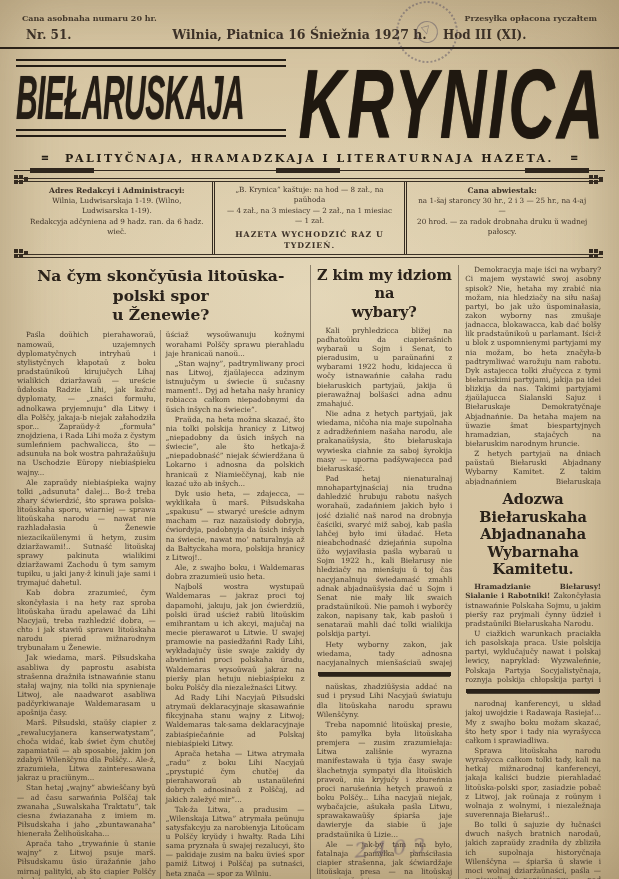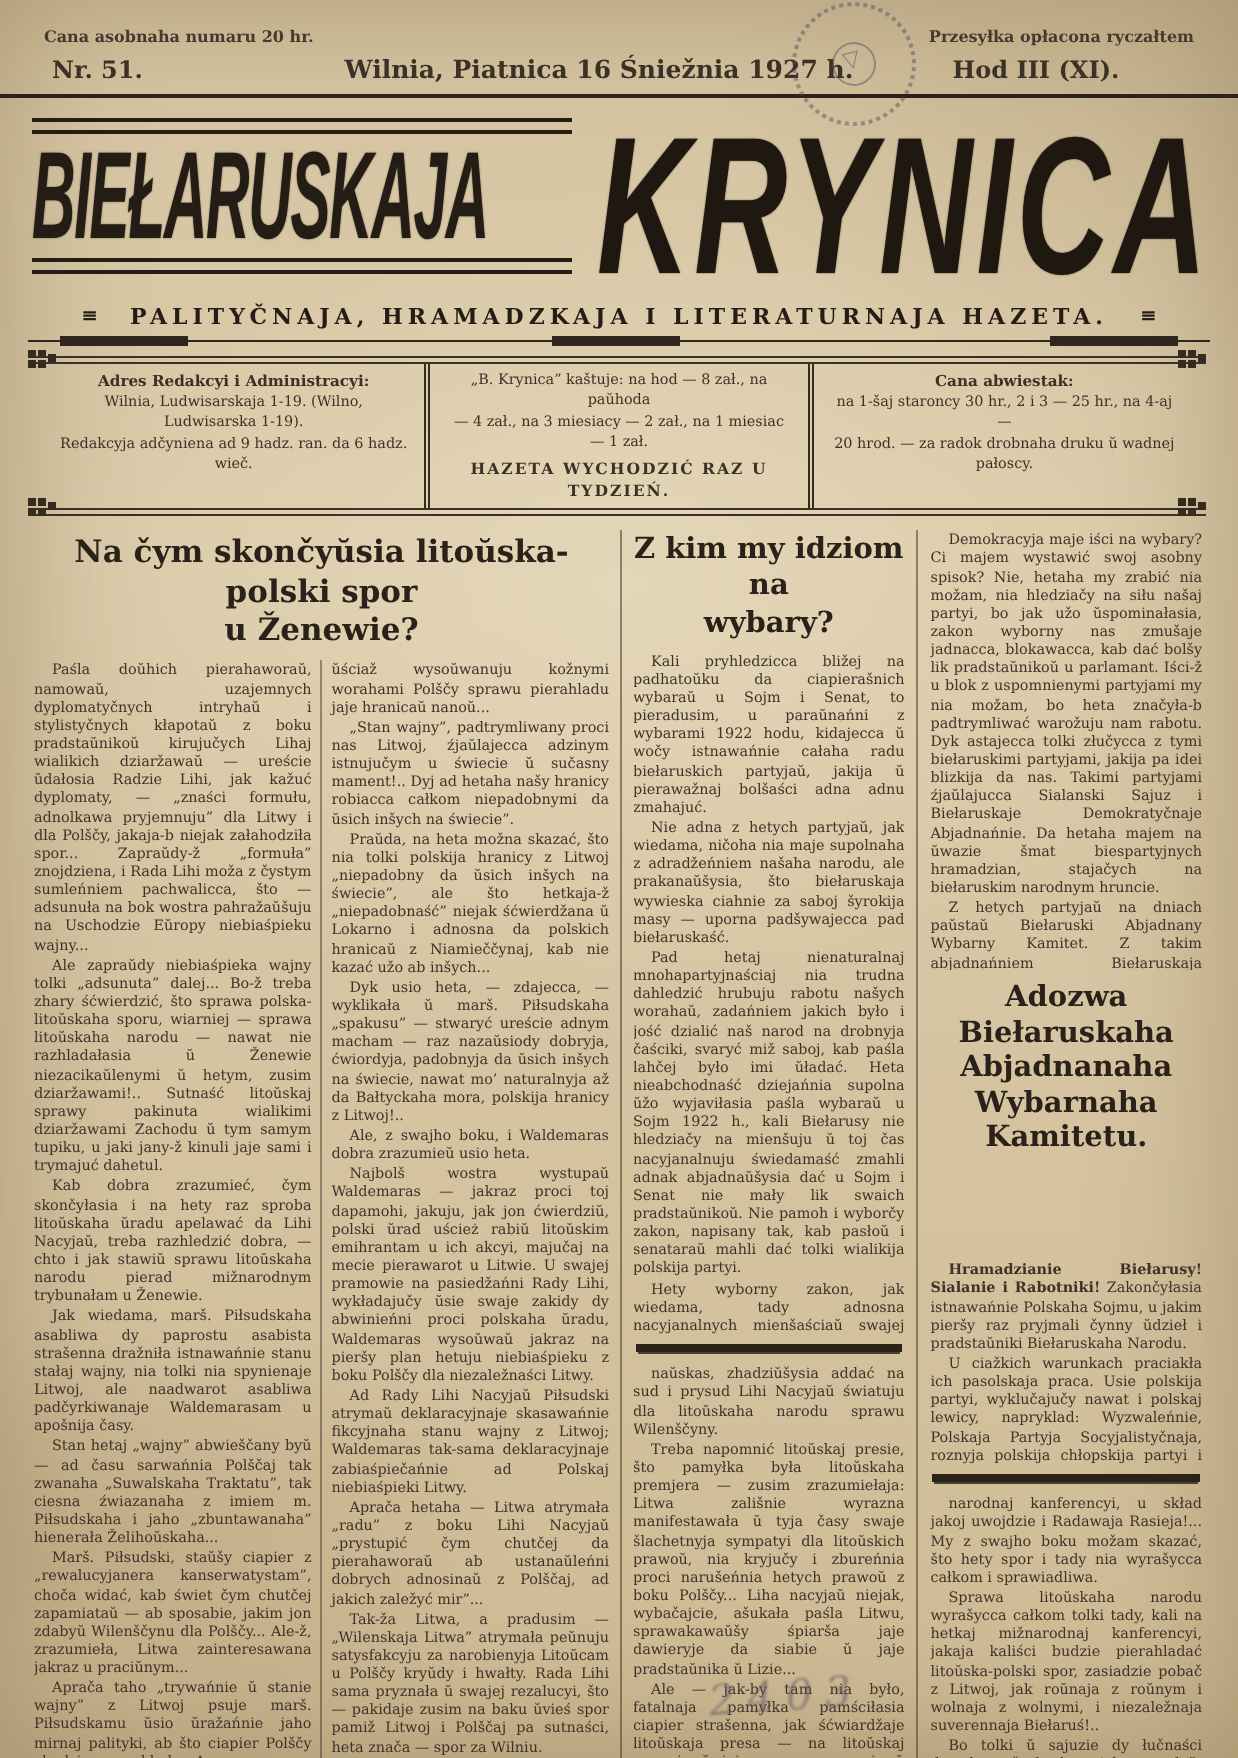--- a/index.html
+++ b/index.html
@@ -15,21 +15,21 @@
   }
   
   .toprow{display:flex;justify-content:space-between;padding:13px 22px 0 22px;font-size:8px;font-weight:bold;color:#453a2d;gap:24px;}
   .stampwrap{position:absolute;left:396px;top:1px;width:62px;height:62px;}
   .stamp{position:absolute;inset:0;border:2px dotted rgba(80,74,96,.45);border-radius:50%;transform:rotate(-14deg);}
   .stamp .inner{position:absolute;left:18px;top:18px;width:20px;height:20px;border:1px solid rgba(80,74,96,.45);border-radius:50%;}
   .stamp .glyph{position:absolute;left:24px;top:20px;font-size:11px;color:rgba(80,74,96,.5);}
   .daterow{display:flex;align-items:baseline;padding:4px 26px 5px 26px;border-bottom:2px solid #2b2219;}
   .issue{width:130px;font-weight:bold;font-size:12px;}
   .date{flex:1;text-align:center;font-weight:bold;font-size:12.5px;}
-  .year{width:150px;text-align:center;font-weight:bold;font-size:12px;}
+  .year{width:150px;text-align:left;font-weight:bold;font-size:12px;}
   
   .masthead{position:relative;height:101px;margin:0 14px;font-style:italic;}
   .mastleft{position:absolute;left:2px;top:10px;width:270px;}
   .dblrule{height:4px;border-top:2px solid #241d15;border-bottom:2px solid #241d15;}
   .t1{height:62px;overflow:visible;font-family:"Liberation Sans","DejaVu Sans",sans-serif;font-weight:bold;font-size:47px;line-height:62px;letter-spacing:-1px;color:#241d15;transform:scale(.64,1.32);transform-origin:left center;white-space:nowrap;text-shadow:0 0 1px rgba(36,29,21,.6);}
   .t2{position:absolute;right:0;top:6px;font-family:"Liberation Sans","DejaVu Sans",sans-serif;font-weight:bold;font-size:92px;line-height:92px;letter-spacing:3px;color:#1f1810;transform:scale(.70,1.06);transform-origin:right top;white-space:nowrap;text-shadow:0 0 1px rgba(31,24,16,.7);}
   
   .subtitle{margin:2px 14px 0;text-align:center;font-weight:bold;font-size:11px;letter-spacing:2.5px;color:#241d15;}
   .subtitle:before,.subtitle:after{content:"≡";font-size:10px;letter-spacing:0;position:relative;top:-1px;padding:0 16px;color:#241d15;}
   .segrule{position:relative;height:6px;margin:3px 14px 0;}
@@ -51,21 +51,21 @@
   .ncol{width:25%;padding:0 6px;box-sizing:border-box;border-left:1px solid rgba(70,58,45,.55);display:flex;flex-direction:column;height:648px;overflow:hidden;}
   h2,h3{margin:0;color:#2a221a;text-align:center;font-family:"DejaVu Serif","Liberation Serif",serif;}
   .h-geneva{font-size:15.5px;line-height:1.25;font-weight:bold;margin:1px 0 6px;}
   .h-elect{font-size:14.5px;line-height:1.25;font-weight:bold;margin:1px 0 5px;}
   .h-appeal{font-size:14.5px;line-height:1.2;font-weight:bold;margin:5px 0 5px;}
   .twocol{height:588px;column-count:2;column-gap:10px;column-rule:1px solid rgba(70,58,45,.5);column-fill:auto;overflow:hidden;}
   .para,.flow p{margin:0 0 1px;text-indent:9px;text-align:justify;font-size:7.2px;line-height:1.27;color:#3e3328;}
   .block1c3{height:402px;overflow:hidden;}
   .blockfill{flex:1;overflow:hidden;}
   .b1c4{height:220px;overflow:hidden;}
-  .b2c4{height:102px;overflow:hidden;margin-top:48px;}
+  .b2c4{height:102px;overflow:hidden;}
   .divider{height:4px;background:#2b2219;margin:5px 1px 6px;box-shadow:0 2px 0 -1px rgba(43,34,25,.8);}
   
   .pencil{position:absolute;left:308px;top:836px;width:170px;text-align:center;font-style:italic;font-size:21px;letter-spacing:6px;color:rgba(104,88,102,.55);transform:rotate(-4deg);filter:blur(.4px);}
 </style>
 </head>
 <body>
 
 <div class="page">
 
   <div class="toprow">
@@ -130,22 +130,22 @@
     <div class="pair">
       <h2 class="h-geneva">
         <span>Na čym skončyŭsia litoŭska-polski spor</span><br>
         <span>u Ženewie?</span>
       </h2>
       <div class="twocol flow">
           <p class="para">Paśla doŭhich pierahaworaŭ, namowaŭ, uzajemnych dyplomatyčnych intryhaŭ i stylistyčnych kłapotaŭ z boku pradstaŭnikoŭ kirujučych Lihaj wialikich dziaržawaŭ — ureście ŭdałosia Radzie Lihi, jak kažuć dyplomaty, — „znaści formułu, adnolkawa pryjemnuju” dla Litwy i dla Polščy, jakaja-b niejak załahodziła spor... Zapraŭdy-ž „formuła” znojdziena, i Rada Lihi moža z čystym sumleńniem pachwalicca, što — adsunuła na bok wostra pahražaŭšuju na Uschodzie Eŭropy niebiaśpieku wajny...</p>
           <p class="para">Ale zapraŭdy niebiaśpieka wajny tolki „adsunuta” dalej... Bo-ž treba zhary śćwierdzić, što sprawa polska-litoŭskaha sporu, wiarniej — sprawa litoŭskaha narodu — nawat nie razhladałasia ŭ Ženewie niezacikaŭlenymi ŭ hetym, zusim dziaržawami!.. Sutnaść litoŭskaj sprawy pakinuta wialikimi dziaržawami Zachodu ŭ tym samym tupiku, u jaki jany-ž kinuli jaje sami i trymajuć dahetul.</p>
           <p class="para">Kab dobra zrazumieć, čym skončyłasia i na hety raz sproba litoŭskaha ŭradu apelawać da Lihi Nacyjaŭ, treba razhledzić dobra, — chto i jak stawiŭ sprawu litoŭskaha narodu pierad mižnarodnym trybunałam u Ženewie.</p>
           <p class="para">Jak wiedama, marš. Piłsudskaha asabliwa dy paprostu asabista strašenna dražniła istnawańnie stanu stałaj wajny, nia tolki nia spynienaje Litwoj, ale naadwarot asabliwa padčyrkiwanaje Waldemarasam u apošnija časy.</p>
+          <p class="para">Marš. Piłsudski, staŭšy ciapier z „rewalucyjanera kanserwatystam”, choča widać, kab świet čym chutčej zapamiataŭ — ab sposabie, jakim jon zdabyŭ Wilenščynu dla Polščy... Ale-ž, zrazumieła, Litwa zainteresawana jakraz u praciŭnym...</p>
           <p class="para">Stan hetaj „wajny” abwieščany byŭ — ad času sarwańnia Polščaj tak zwanaha „Suwalskaha Traktatu”, tak ciesna źwiazanaha z imiem m. Piłsudskaha i jaho „zbuntawanaha” hienerała Želihoŭskaha...</p>
-          <p class="para">Marš. Piłsudski, staŭšy ciapier z „rewalucyjanera kanserwatystam”, choča widać, kab świet čym chutčej zapamiataŭ — ab sposabie, jakim jon zdabyŭ Wilenščynu dla Polščy... Ale-ž, zrazumieła, Litwa zainteresawana jakraz u praciŭnym...</p>
           <p class="para">Aprača taho „trywańnie ŭ stanie wajny” z Litwoj psuje marš. Piłsudskamu ŭsio ŭražańnie jaho mirnaj palityki, ab što ciapier Polščy chodzie, napryklad, u Amerycy...</p>
           <p class="para">Ale-ž asabliwa złuje Polšču hety „stan wajny” z-za polska-litoŭskich hranicaŭ — jakraz z pahladu na ŭściaž wysoŭwanuju kožnymi worahami Polščy sprawu pierahladu jaje hranicaŭ nanoŭ...</p>
           <p class="para">„Stan wajny”, padtrymliwany proci nas Litwoj, źjaŭlajecca adzinym istnujučym u świecie ŭ sučasny mament!.. Dyj ad hetaha našy hranicy robiacca całkom niepadobnymi da ŭsich inšych na świecie”.</p>
           <p class="para">Praŭda, na heta možna skazać, što nia tolki polskija hranicy z Litwoj „niepadobny da ŭsich inšych na świecie”, ale što hetkaja-ž „niepadobnaść” niejak śćwierdžana ŭ Lokarno i adnosna da polskich hranicaŭ z Niamieččynaj, kab nie kazać užo ab inšych...</p>
           <p class="para">Dyk usio heta, — zdajecca, — wyklikała ŭ marš. Piłsudskaha „spakusu” — stwaryć ureście adnym macham — raz nazaŭsiody dobryja, ćwiordyja, padobnyja da ŭsich inšych na świecie, nawat mo’ naturalnyja až da Bałtyckaha mora, polskija hranicy z Litwoj!..</p>
           <p class="para">Ale, z swajho boku, i Waldemaras dobra zrazumieŭ usio heta.</p>
           <p class="para">Najbolš wostra wystupaŭ Waldemaras — jakraz proci toj dapamohi, jakuju, jak jon ćwierdziŭ, polski ŭrad uścież rabiŭ litoŭskim emihrantam u ich akcyi, majučaj na mecie pierawarot u Litwie. U swajej pramowie na pasiedžańni Rady Lihi, wykładajučy ŭsie swaje zakidy dy abwinieńni proci polskaha ŭradu, Waldemaras wysoŭwaŭ jakraz na pieršy plan hetuju niebiaśpieku z boku Polščy dla niezaležnaści Litwy.</p>
           <p class="para">Ad Rady Lihi Nacyjaŭ Piłsudski atrymaŭ deklaracyjnaje skasawańnie fikcyjnaha stanu wajny z Litwoj; Waldemaras tak-sama deklaracyjnaje zabiaśpiečańnie ad Polskaj niebiaśpieki Litwy.</p>
           <p class="para">Aprača hetaha — Litwa atrymała „radu” z boku Lihi Nacyjaŭ „prystupić čym chutčej da pierahaworaŭ ab ustanaŭleńni dobrych adnosinaŭ z Polščaj, ad jakich zaležyć mir”...</p>
           <p class="para">Tak-ža Litwa, a pradusim — „Wilenskaja Litwa” atrymała peŭnuju satysfakcyju za narobienyja Litoŭcam u Polščy kryŭdy i hwałty. Rada Lihi sama pryznała ŭ swajej rezalucyi, što — pakidaje zusim na baku ŭvieś spor pamiž Litwoj i Polščaj pa sutnaści, heta znača — spor za Wilniu.</p>

